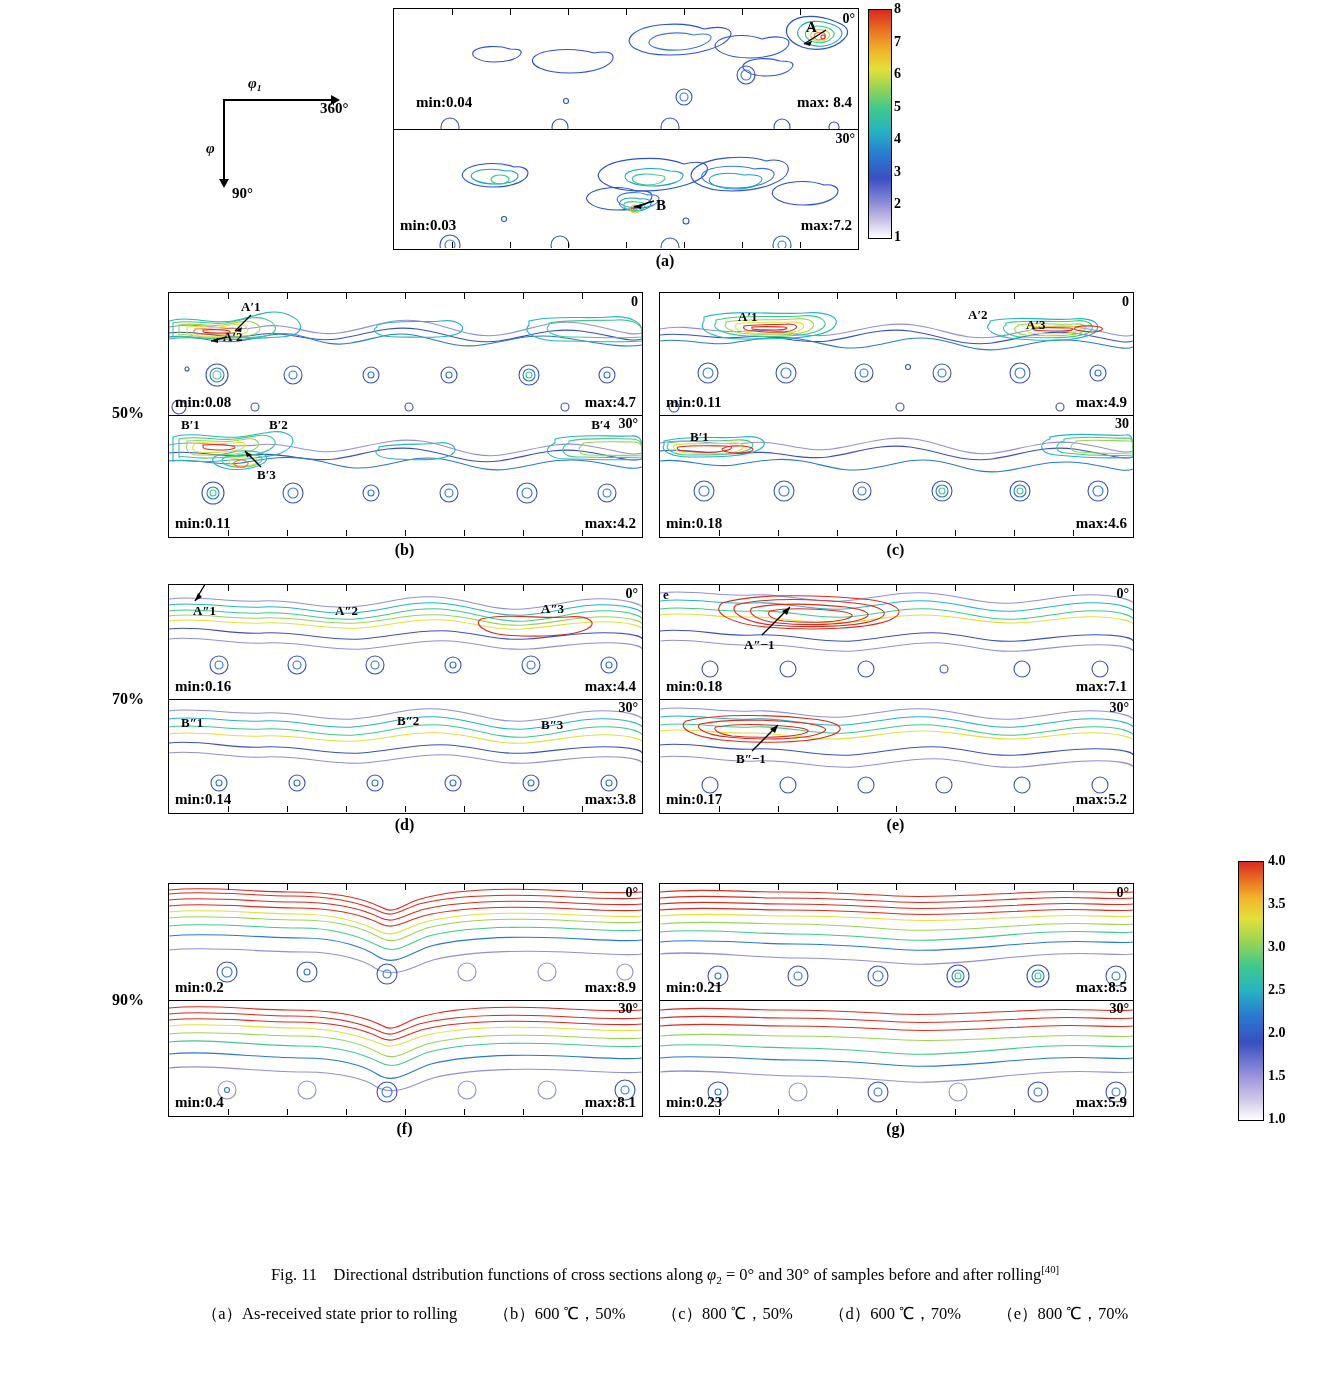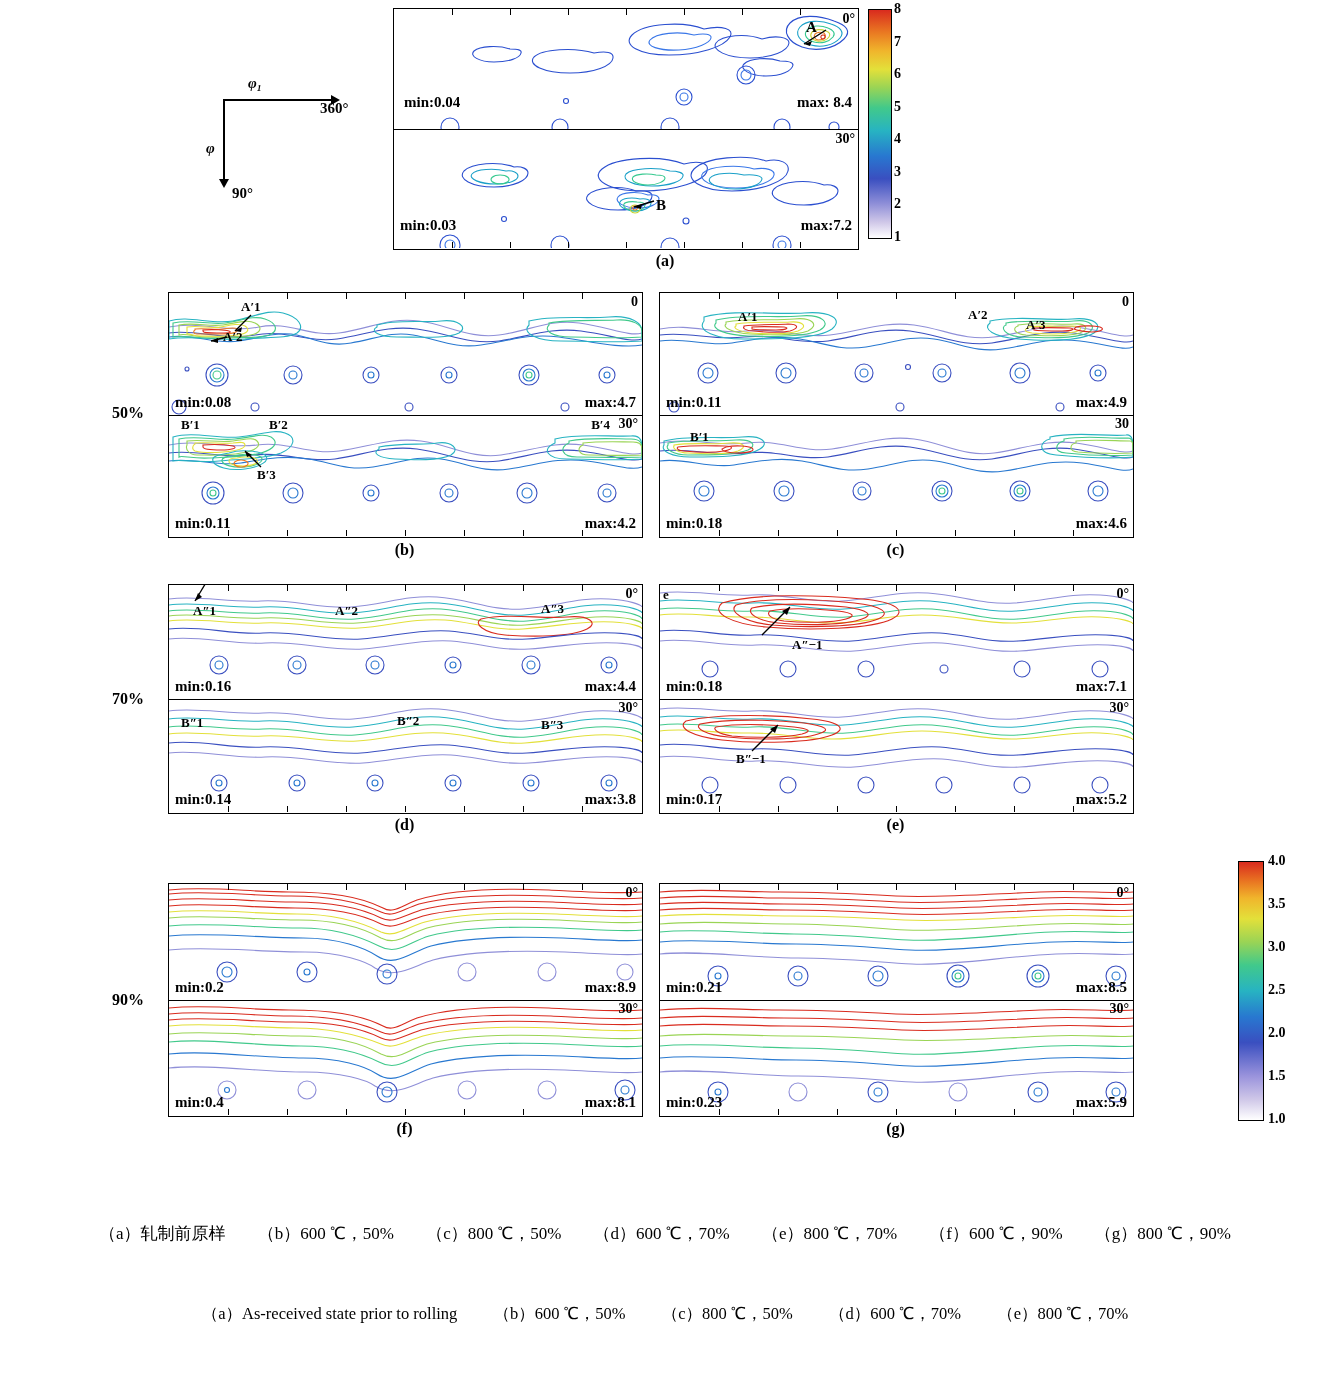--- a/index.html
+++ b/index.html
@@ -106,21 +106,21 @@
           <i style="left:290px"></i>
           <i style="left:348px"></i>
           <i style="left:406px"></i>
       </div>
       <div class="lbl" style="left:412px;top:10px;">A</div>
       <svg class="arrow-ann" style="left:398px;top:18px;width:40px;height:24px;" viewBox="0 0 40 24">
         <line x1="34" y1="3" x2="12" y2="17" stroke="#000" stroke-width="1.4"></line>
         <polygon points="12,17 20,14 18,19" fill="#000"></polygon>
       </svg>
       <div class="corner-deg" style="right:3px;top:2px;">0°</div>
-      <div class="minlbl" style="left:10px;bottom:18px;">min:0.04</div>
+      <div class="minlbl" style="left:22px;bottom:18px;">min:0.04</div>
       <div class="maxlbl" style="right:6px;bottom:18px;">max: 8.4</div>
     </div>
 
     <div class="subplot last" style="top:120px;height:119px;">
       <svg class="cont" viewBox="0 0 464 119" preserveAspectRatio="none">
         <g fill="none" stroke-width="1.1">
           <path d="M290,35 C268,26 222,28 208,40 C196,50 214,62 248,62 C282,62 310,52 313,42 C316,34 305,31 290,35Z" stroke="#2b4fd0"></path>
           <path d="M276,42 C262,38 238,39 232,45 C227,51 240,57 258,57 C276,57 288,52 289,47 C290,44 284,42 276,42Z" stroke="#1aa0c8"></path>
           <path d="M262,46 C254,44 242,45 239,48 C236,52 244,56 254,56 C264,56 271,52 271,49 C271,47 268,46 262,46Z" stroke="#35c98f"></path>
           <path d="M372,32 C352,25 312,28 300,40 C290,50 306,62 338,62 C368,62 392,52 394,42 C396,34 386,29 372,32Z" stroke="#2b4fd0"></path>
@@ -518,21 +518,21 @@
         <i style="left:59px"></i>
           <i style="left:118px"></i>
           <i style="left:177px"></i>
           <i style="left:236px"></i>
           <i style="left:295px"></i>
           <i style="left:354px"></i>
           <i style="left:413px"></i>
       </div>
       <div class="corner-deg" style="right:4px;top:1px;">0°</div>
       <div class="lbl small" style="left:3px;top:2px;">e</div>
-      <div class="lbl small" style="left:84px;top:52px;margin-left:48px;">A″−1</div>
+      <div class="lbl small" style="left:84px;top:52px;">A″−1</div>
       <svg class="arrow-ann" style="left:96px;top:18px;width:40px;height:36px;" viewBox="0 0 40 36">
         <line x1="6" y1="32" x2="34" y2="4" stroke="#000" stroke-width="1.3"></line>
         <polygon points="34,4 26,8 31,12" fill="#000"></polygon>
       </svg>
       <div class="minlbl" style="left:6px;bottom:4px;">min:0.18</div>
       <div class="maxlbl" style="right:6px;bottom:4px;">max:7.1</div>
     </div>
     <div class="subplot last" style="top:114px;height:113px;">
       <svg class="cont" viewBox="0 0 473 113" preserveAspectRatio="none">
         <g fill="none" stroke-width="1.1">
@@ -739,30 +739,24 @@
     <div style="height:43px">4.0</div>
     <div style="height:43px">3.5</div>
     <div style="height:43px">3.0</div>
     <div style="height:43px">2.5</div>
     <div style="height:43px">2.0</div>
     <div style="height:43px">1.5</div>
     <div style="height:43px">1.0</div>
   </div>
 
 
-  <div class="txtblock t-line" style="top:1222px;">
-    <span style="margin:0 14px">（a）轧制前原样</span>
-    <span style="margin:0 14px">（b）600 ℃，50%</span>
-    <span style="margin:0 14px">（c）800 ℃，50%</span>
-    <span style="margin:0 14px">（d）600 ℃，70%</span>
-    <span style="margin:0 14px">（e）800 ℃，70%</span>
-    <span style="margin:0 14px">（f）600 ℃，90%</span>
-    <span style="margin:0 14px">（g）800 ℃，90%</span>
-  </div>
-
+
+  <div class="txtblock t-line-en" style="top:1263px;">
+    <span>Fig. 11　Directional dstribution functions of cross sections along </span><i class="it">φ</i><sub>2</sub><span> = 0° and 30° of samples before and after rolling</span><sup>[40]</sup>
+  </div>
 
   <div class="txtblock t-line-en" style="top:1303px;">
     <span style="margin:0 16px">（a）As-received state prior to rolling</span>
     <span style="margin:0 16px">（b）600 ℃，50%</span>
     <span style="margin:0 16px">（c）800 ℃，50%</span>
     <span style="margin:0 16px">（d）600 ℃，70%</span>
     <span style="margin:0 16px">（e）800 ℃，70%</span>
   </div>
 
 

